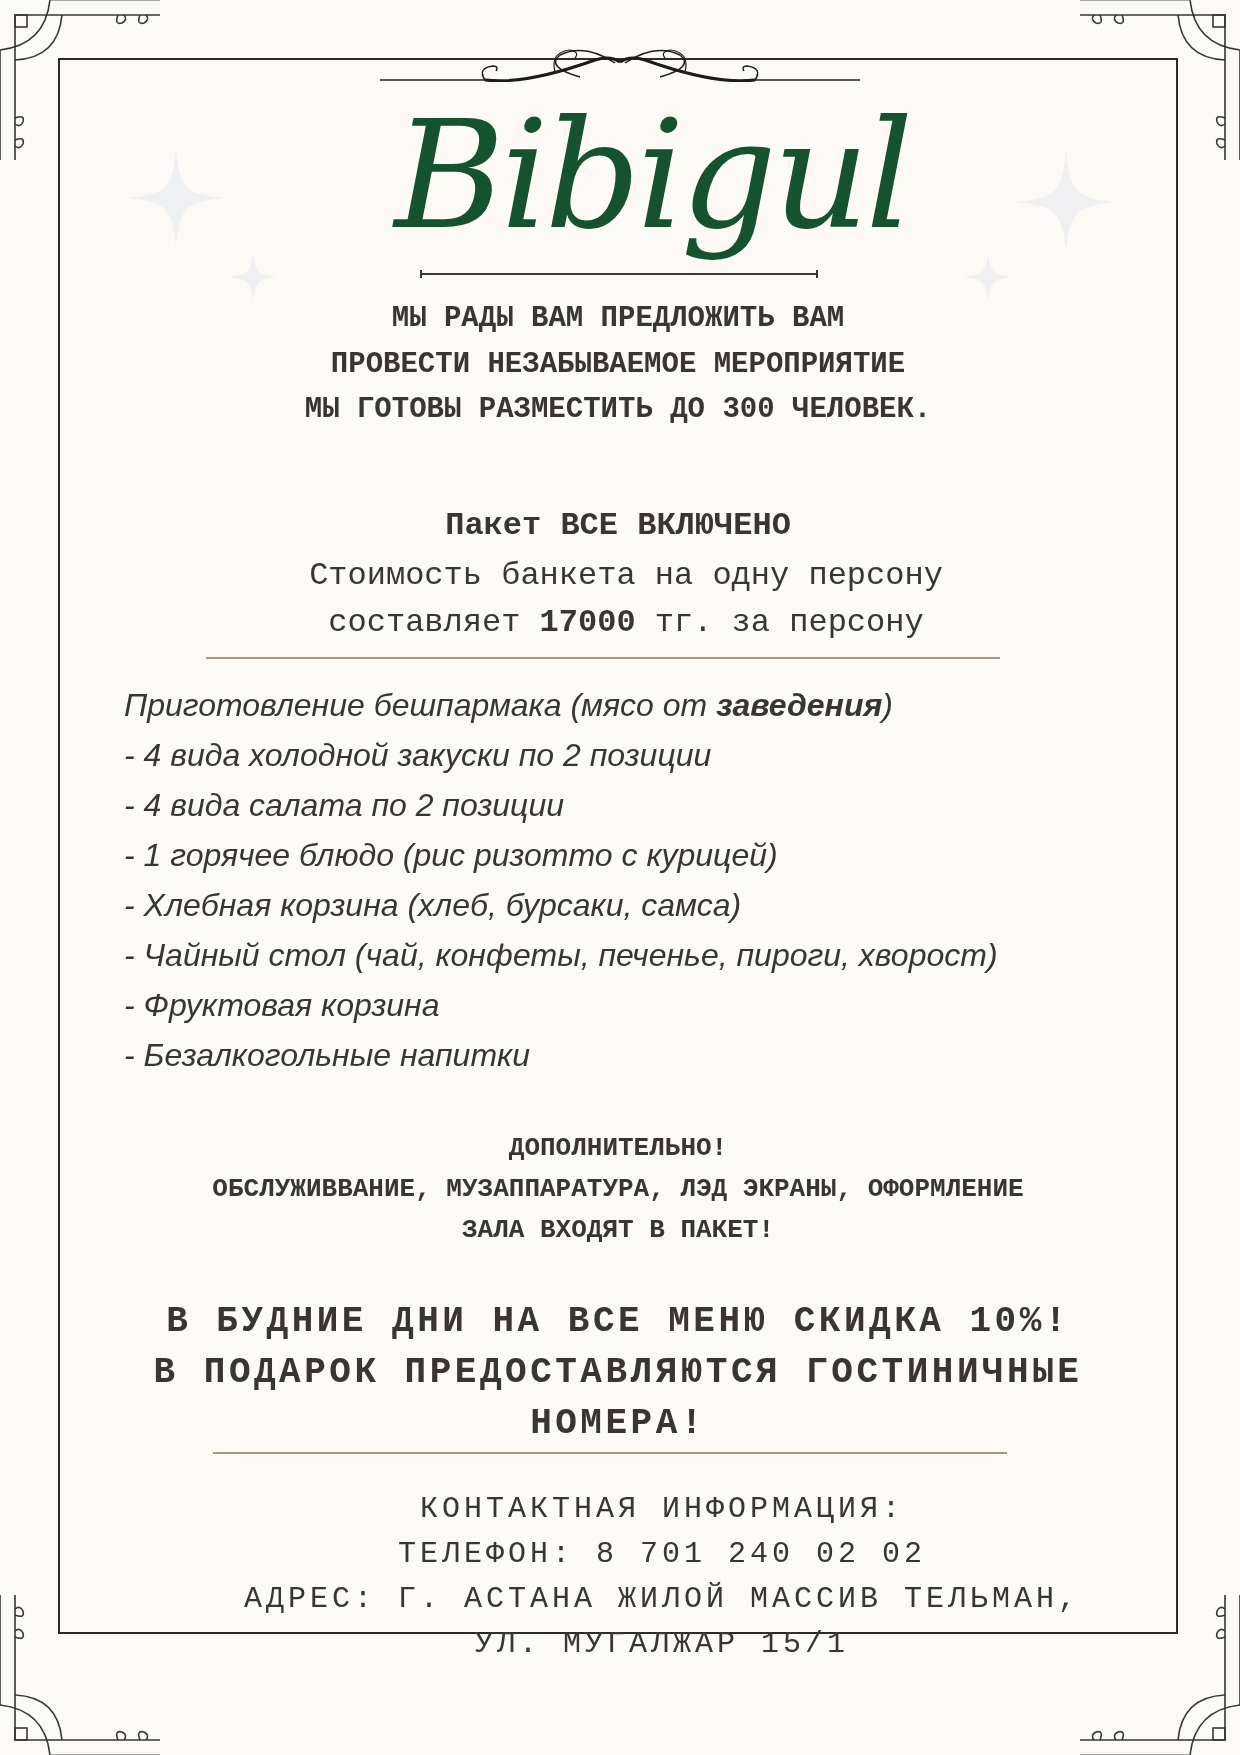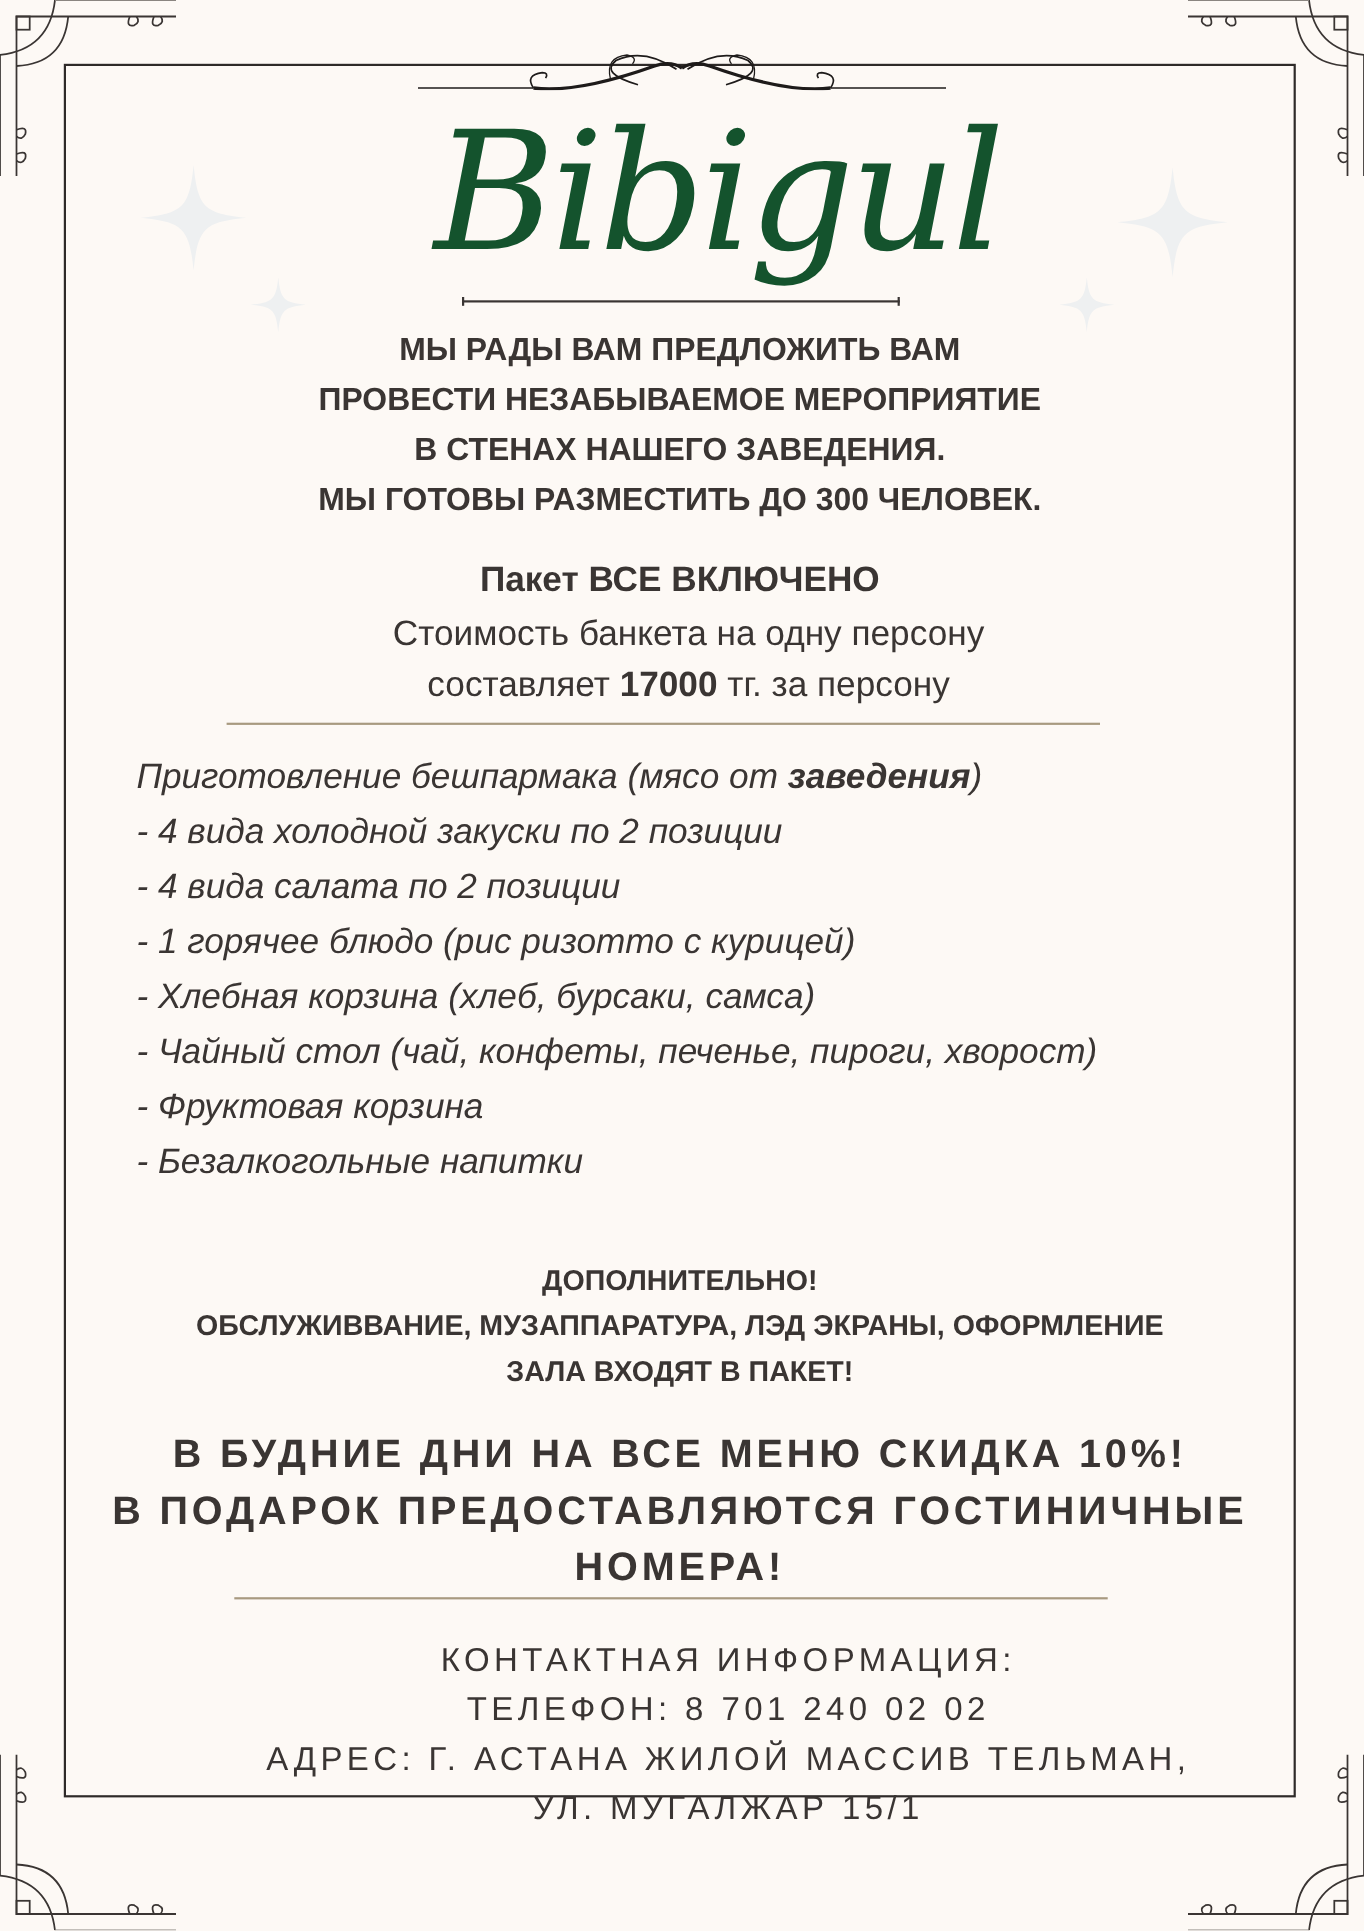--- a/index.html
+++ b/index.html
@@ -14,30 +14,30 @@
   .c-bl { left:0; bottom:0; transform:scaleY(-1); }
   .c-br { right:0; bottom:0; transform:scale(-1,-1); }
   .sparkle { position:absolute; }
   .flourish { position:absolute; left:380px; top:22px; width:480px; height:60px; }
   .title { position:absolute; left:0; width:1240px; top:80px; text-align:center;
            font-family:"DejaVu Serif", "Liberation Serif", serif; font-style:italic;
            font-size:150px; line-height:190px; color:#14532d; letter-spacing:-4px;padding-left:32px; }
   .title-rule { position:absolute; left:420px; top:273px; width:398px; height:2px; background:#3a3533; }
   .title-rule:before, .title-rule:after { content:""; position:absolute; top:-3px; width:2px; height:8px; background:#3a3533; }
   .title-rule:before { left:0; } .title-rule:after { right:0; }
-  .center-block { position:absolute; left:58px; width:1120px; text-align:center; }
+  .center-block { position:absolute; left:58px; width:1120px; text-align:center;font-family:Liberation Mono, monospace; }
   .intro { top:296px; font-weight:bold; font-size:29px; line-height:45.5px; }
   .package { top:500px; }
   .package .pk-title { font-weight:bold; font-size:32px; line-height:52px; }
   .package .pk-line { font-size:32px; line-height:47px;padding-left:16px; }
   .package b { font-weight:bold; }
   .rule-gold { position:absolute; height:2px; background:#a89a80; }
   .menu { position:absolute; left:124px; top:680px; font-size:32px; line-height:50px;font-style:italic; }
   .menu b { font-weight:bold; }
-  .extra { top:1128px; font-weight:bold; font-size:26px; line-height:41px;margin-top:16px; }
+  .extra { top:1128px; font-weight:bold; font-size:26px; line-height:41px; }
   .promo { top:1296px; font-weight:bold; font-size:36px; line-height:51px; letter-spacing:3.5px; }
   .contact { top:1487px; font-size:30px; line-height:45px; letter-spacing:4px; color:#3a3533;padding-left:44px; }
 </style>
 </head>
 <body>
 
 <div class="corner c-tl">
   <svg viewBox="0 0 160 160" fill="none" stroke="#3a3533" stroke-width="1.6">
     <path d="M0 160 V50 H0"></path>
     <path d="M0 50 Q45 45 50 0"></path>
@@ -121,21 +121,20 @@
 <svg class="sparkle" style="left:963px;top:252px;width:50px;height:50px" viewBox="0 0 100 100">
     <path d="M50 0 C54 40 60 46 100 50 C60 54 54 60 50 100 C46 60 40 54 0 50 C40 46 46 40 50 0Z" fill="#eef0f1"></path>
   </svg>
 
 <div class="title">Bibigul</div>
 <div class="title-rule"></div>
 
 <div class="center-block intro">
   <div>МЫ РАДЫ ВАМ ПРЕДЛОЖИТЬ ВАМ</div>
   <div>ПРОВЕСТИ НЕЗАБЫВАЕМОЕ МЕРОПРИЯТИЕ</div>
-  <div>В СТЕНАХ НАШЕГО ЗАВЕДЕНИЯ.</div>
   <div>МЫ ГОТОВЫ РАЗМЕСТИТЬ ДО 300 ЧЕЛОВЕК.</div>
 </div>
 
 <div class="center-block package">
   <div class="pk-title">Пакет ВСЕ ВКЛЮЧЕНО</div>
   <div class="pk-line">Стоимость банкета на одну персону</div>
   <div class="pk-line"><span>составляет </span><b>17000</b><span> тг. за персону</span></div>
 </div>
 <div class="rule-gold" style="left:206px;top:657px;width:794px;"></div>
 

